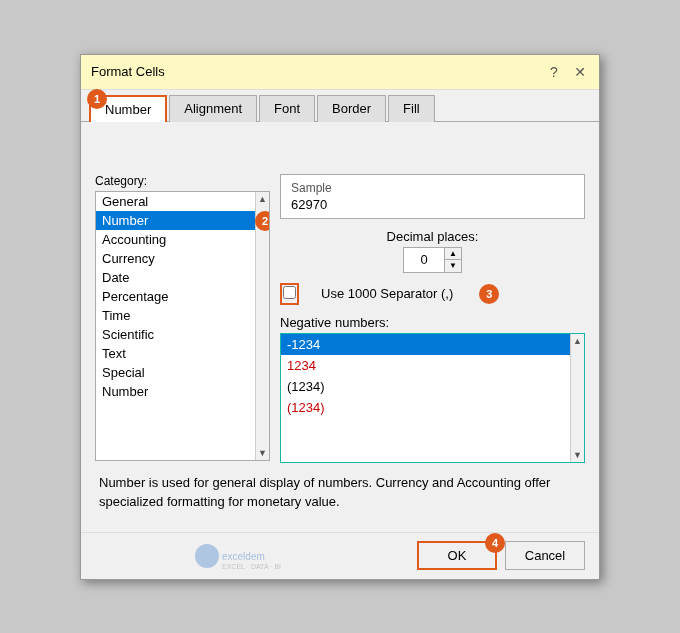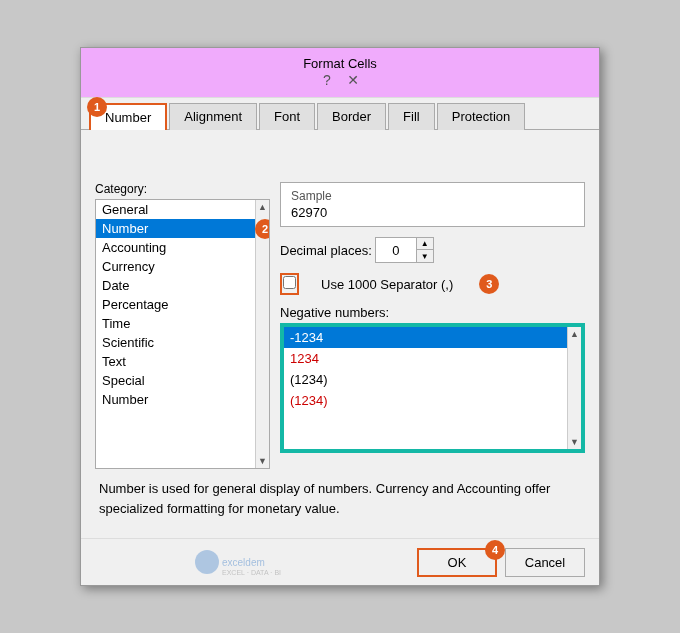--- a/index.html
+++ b/index.html
@@ -13,27 +13,26 @@
       font-family: 'Segoe UI', Tahoma, Arial, sans-serif;
       font-size: 13px;
     }
     .dialog {
       background: #f0f0f0;
       border: 1px solid #999;
       width: 520px;
       box-shadow: 3px 3px 10px rgba(0,0,0,0.4);
     }
     .title-bar {
-      background: #f0abfc;
+      background: #fef9c3;
       padding: 8px 10px;
       display: flex;
       align-items: center;
       justify-content: space-between;
       border-bottom: 1px solid #ddd;
-      flex-direction: column;
     }
     .title-bar-left {
       font-size: 13px;
       font-weight: 400;
       color: #000;
     }
     .title-bar-right {
       display: flex;
       gap: 8px;
       align-items: center;
@@ -125,20 +124,21 @@
     }
     .sample-value {
       font-size: 13px;
       color: #000;
     }
     .decimal-row {
       display: flex;
       align-items: center;
       margin-bottom: 10px;
       gap: 3px;
+      flex-direction: column;
     }
     .decimal-label {
       font-size: 13px;
       color: #000;
     }
     .decimal-input-wrap {
       display: flex;
       align-items: center;
       border: 1px solid #aaa;
       background: #fff;
@@ -200,21 +200,21 @@
       font-size: 11px;
       font-weight: bold;
       margin-left: 4px;
     }
     .neg-numbers-label {
       font-size: 13px;
       color: #000;
       margin-bottom: 3px;
     }
     .neg-list {
-      border: 4px solid #14b8a6;
+      border: 1px solid #14b8a6;
       background: #fff;
       height: 130px;
       overflow-y: auto;
       position: relative;
     }
     .neg-item {
       padding: 3px 6px;
       font-size: 13px;
       cursor: pointer;
     }
@@ -282,21 +282,20 @@
 
   <div class="tabs">
     <div class="tab active" style="position:relative;">
       <span class="circle-badge" style="position:absolute;top:-8px;left:-8px;z-index:10;">1</span>
       <span>Number</span>
     </div>
     <div class="tab"><span>Alignment</span></div>
     <div class="tab"><span>Font</span></div>
     <div class="tab"><span>Border</span></div>
     <div class="tab"><span>Fill</span></div>
-    <div class="tab"><span>Protection</span></div>
   </div>
 
   <div class="dialog-body">
     <div class="main-area">
 
       <div class="category-panel">
         <div class="category-label">Category:</div>
         <div class="category-list" style="position:relative;">
           <div class="category-list-inner">
             <div class="category-item">General</div>

